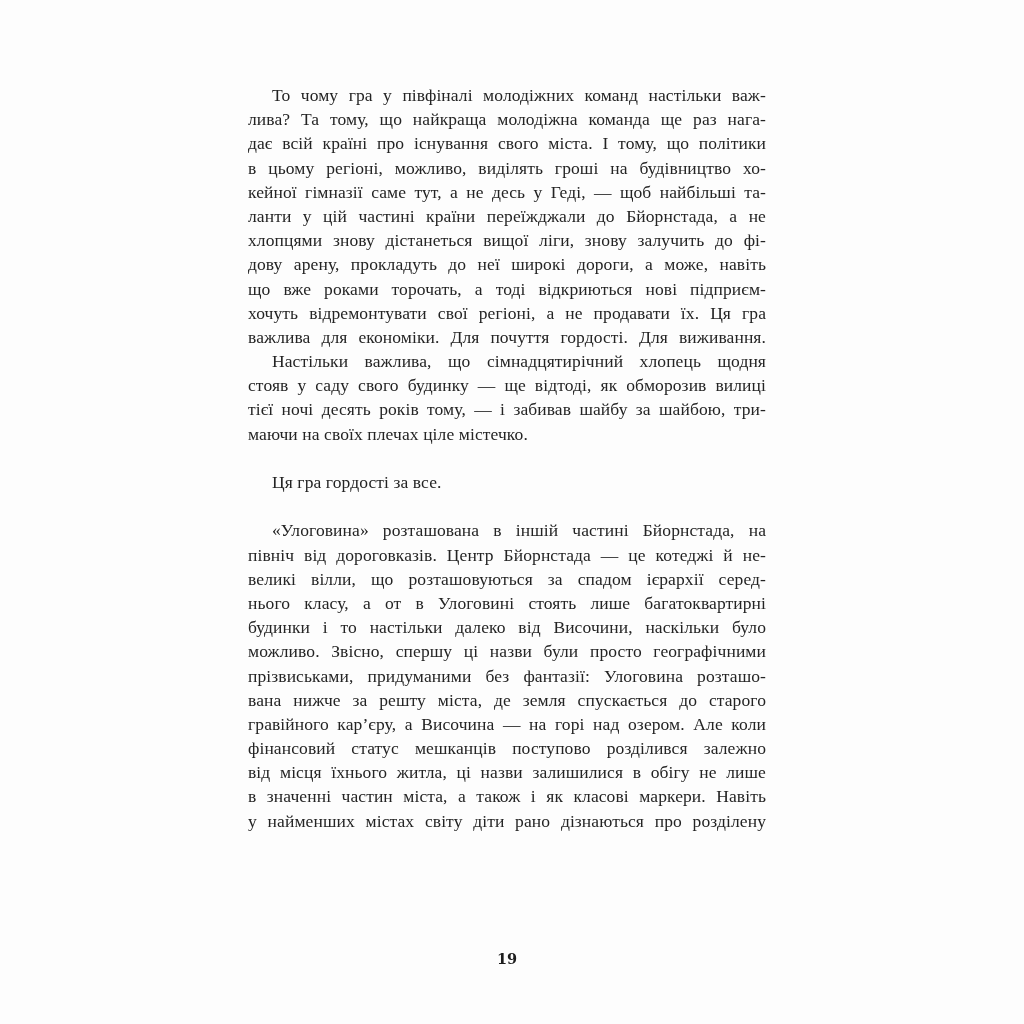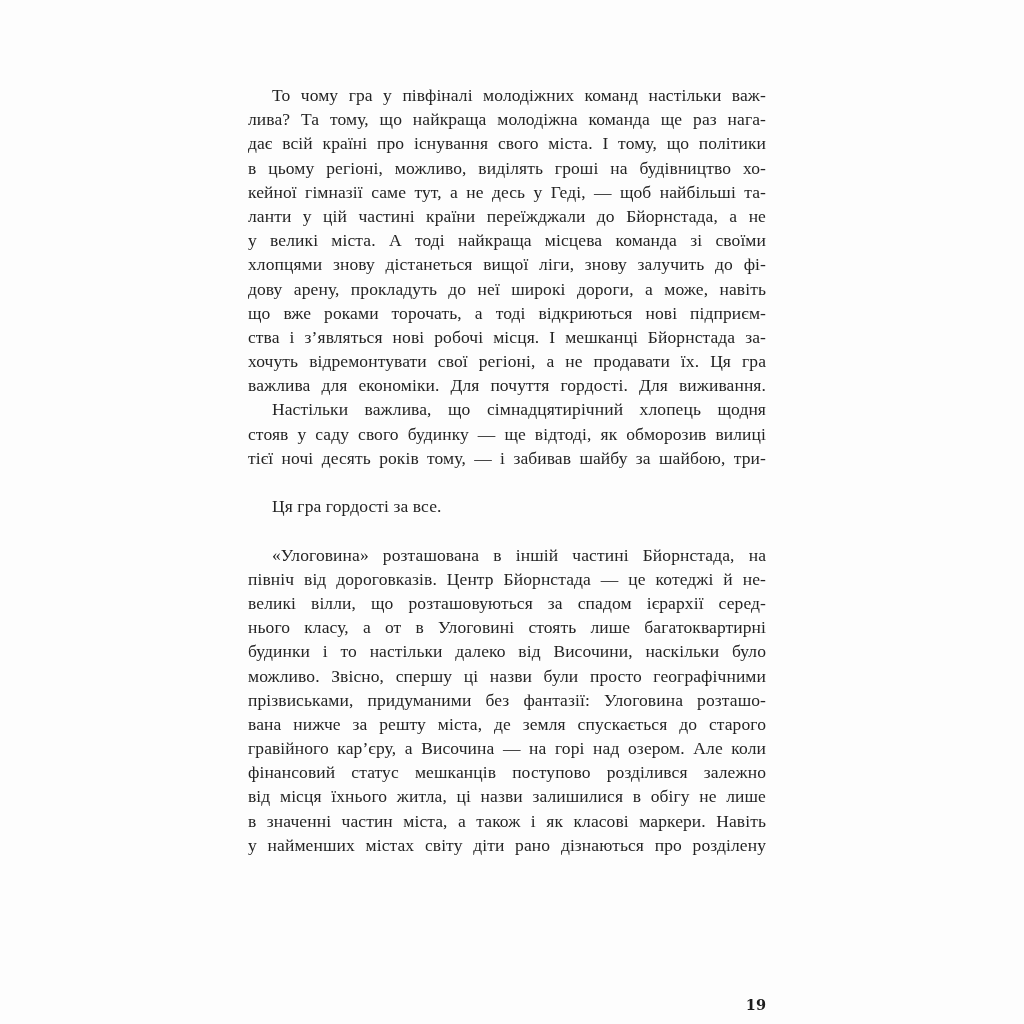--- a/index.html
+++ b/index.html
@@ -33,53 +33,52 @@
     text-align-last: justify;
   }
   .line.indent { text-indent: 24px; }
   .line.last { text-align-last: left; }
   .gap {
     height: 24.2px;
   }
   .page-number {
     position: absolute;
     left: 248px;
-    top: 996px;
+    top: 950px;
     width: 518px;
-    text-align: right;
+    text-align: center;
     font-family: "DejaVu Serif", serif;
     font-weight: bold;
     font-size: 14.5px;
     color: #1d1d1d;
   }
 </style>
 </head>
 <body>
 
 <div class="page">
   <div class="text-block">
       <div class="paragraph">
         <div class="line indent">То чому гра у півфіналі молодіжних команд настільки важ-</div>
         <div class="line">лива? Та тому, що найкраща молодіжна команда ще раз нага-</div>
         <div class="line">дає всій країні про існування свого міста. І тому, що політики</div>
         <div class="line">в цьому регіоні, можливо, виділять гроші на будівництво хо-</div>
         <div class="line">кейної гімназії саме тут, а не десь у Геді, — щоб найбільші та-</div>
         <div class="line">ланти у цій частині країни переїжджали до Бйорнстада, а не</div>
-        <div class="line">у великі міста. А тоді найкраща місцева команда зі своїми</div>
         <div class="line">хлопцями знову дістанеться вищої ліги, знову залучить до фі-</div>
         <div class="line">дову арену, прокладуть до неї широкі дороги, а може, навіть</div>
         <div class="line">що вже роками торочать, а тоді відкриються нові підприєм-</div>
-        <div class="line">ства і з’являться нові робочі місця. І мешканці Бйорнстада за-</div>
         <div class="line">хочуть відремонтувати свої регіоні, а не продавати їх. Ця гра</div>
         <div class="line">важлива для економіки. Для почуття гордості. Для виживання.</div>
       </div>
       <div class="paragraph">
         <div class="line indent">Настільки важлива, що сімнадцятирічний хлопець щодня</div>
         <div class="line">стояв у саду свого будинку — ще відтоді, як обморозив вилиці</div>
         <div class="line">тієї ночі десять років тому, — і забивав шайбу за шайбою, три-</div>
+        <div class="line last">маючи на своїх плечах ціле містечко.</div>
       </div>
       <div class="gap"></div>
       <div class="paragraph">
         <div class="line indent last">Ця гра гордості за все.</div>
       </div>
       <div class="gap"></div>
       <div class="paragraph">
         <div class="line indent">«Улоговина» розташована в іншій частині Бйорнстада, на</div>
         <div class="line">північ від дороговказів. Центр Бйорнстада — це котеджі й не-</div>
         <div class="line">великі вілли, що розташовуються за спадом ієрархії серед-</div>

